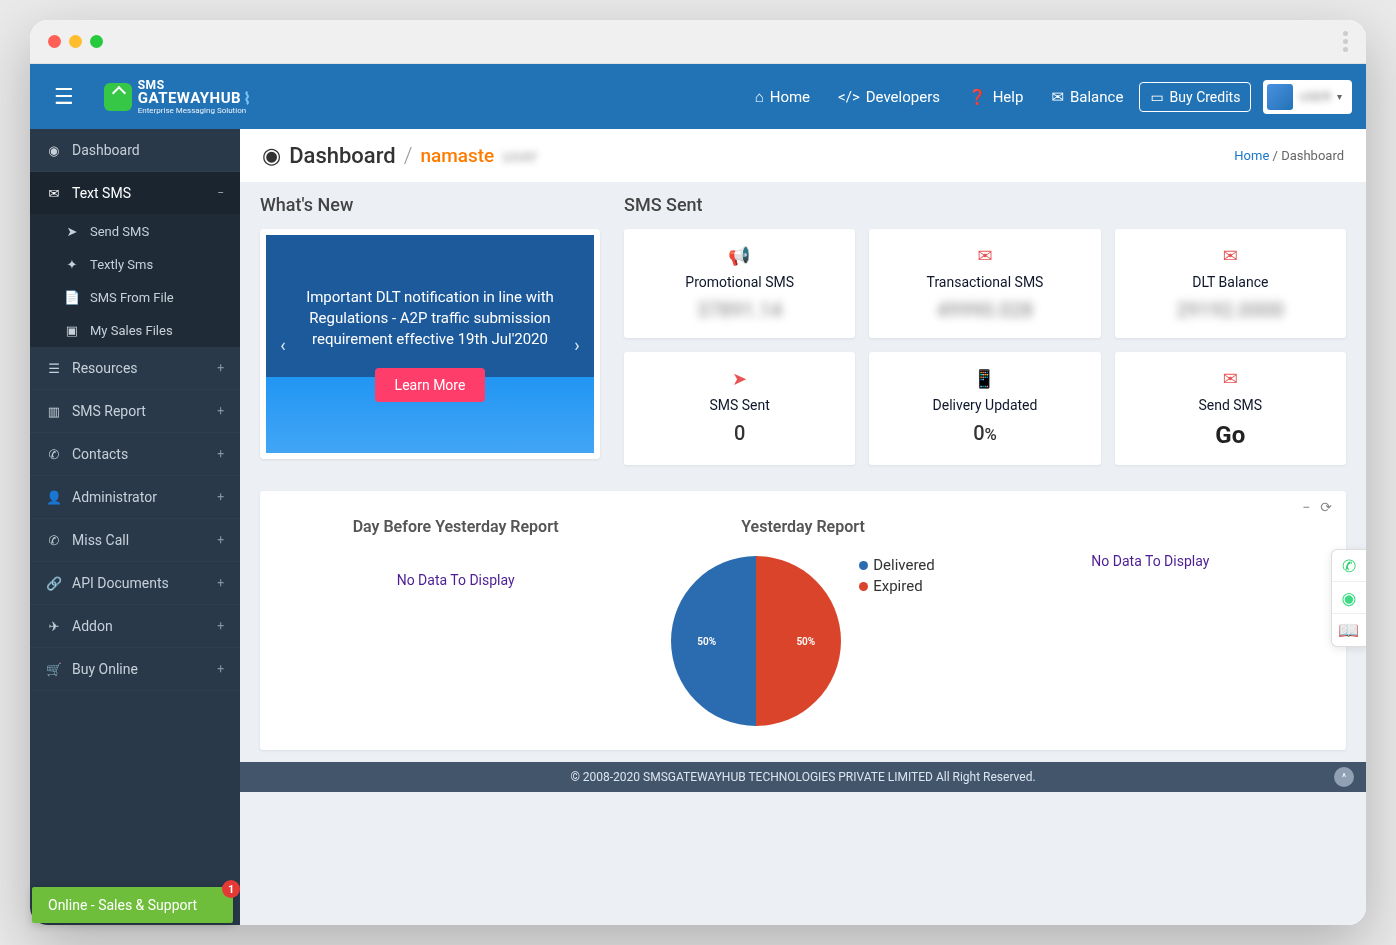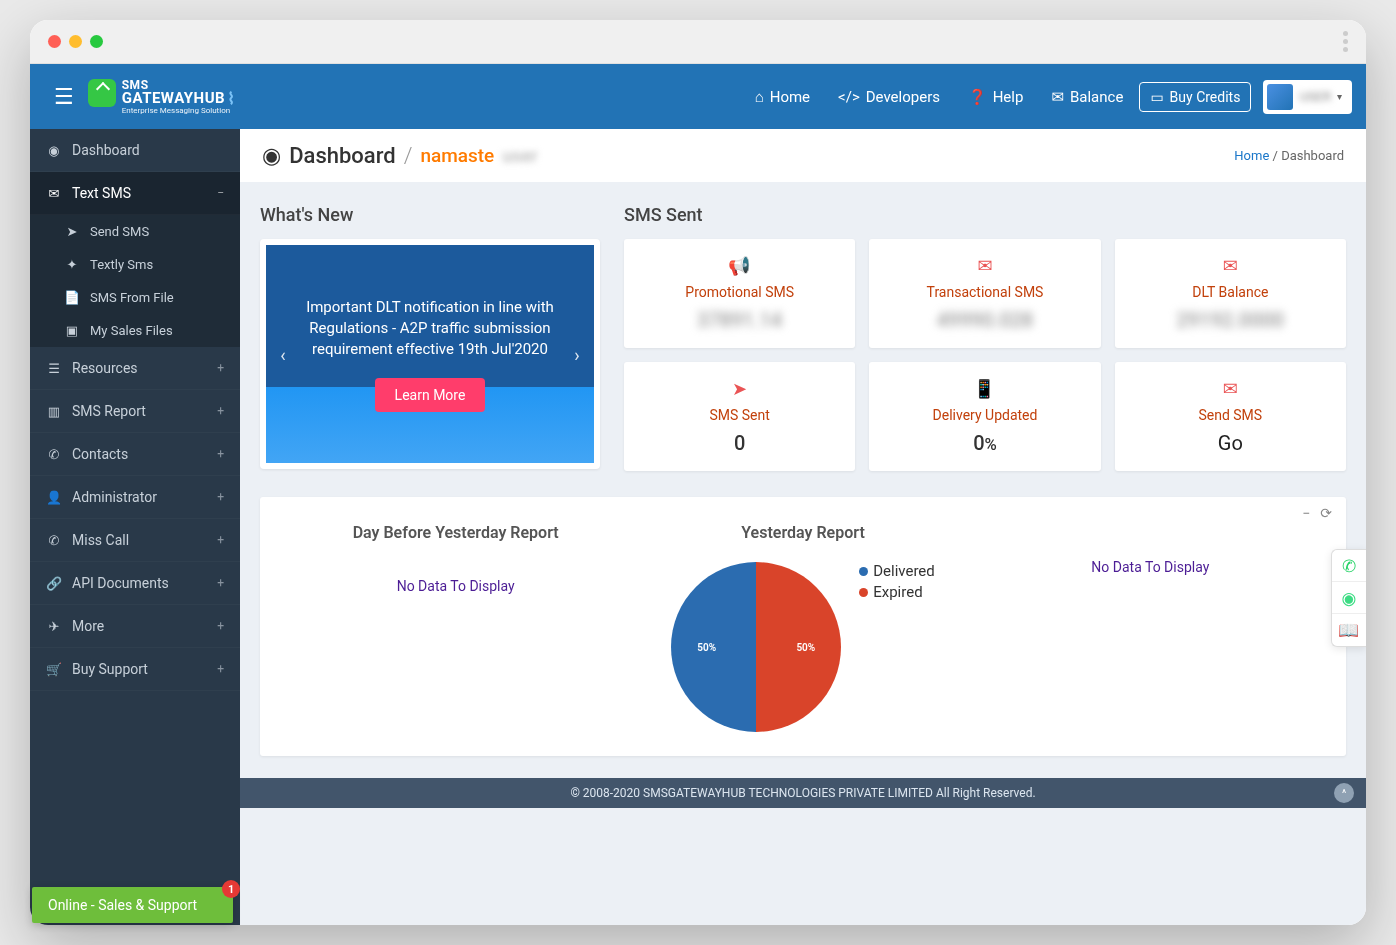--- a/index.html
+++ b/index.html
@@ -8,21 +8,21 @@
 .titlebar { height:44px; background:#f0f0f0; display:flex; align-items:center; padding:0 18px; border-bottom:1px solid #e0e0e0; position:relative; }
 .traffic-lights { display:flex; gap:8px; }
 .tl { width:13px; height:13px; border-radius:50%; }
 .tl.red { background:#ff5f56; } .tl.yel { background:#ffbd2e; } .tl.grn { background:#27c93f; }
 .dots3 { margin-left:auto; display:flex; flex-direction:column; gap:3px; }
 .dots3 span { width:5px; height:5px; background:#ccc; border-radius:50%; }
 
 .app { flex:1; display:flex; flex-direction:column; overflow:hidden; }
 .topnav { height:65px; background:#2273b5; display:flex; align-items:center; padding:0 14px; color:#fff; }
 .hamburger { font-size:22px; cursor:pointer; padding:6px 10px; }
-.logo { display:flex; gap:6px; margin-left:4px; }
+.logo { display:flex; align-items:center; gap:6px; margin-left:20px; }
 .logo-ic { width:28px; height:28px; background:#35c745; border-radius:6px; position:relative; }
 .logo-ic:after { content:''; position:absolute; top:5px; left:10px; width:8px; height:8px; border:2px solid #fff; border-bottom:none; border-left:none; transform:rotate(-45deg); }
 .logo-txt { display:flex; flex-direction:column; line-height:1; font-weight:700; }
 .logo-txt small { font-size:8px; font-weight:400; opacity:.9; }
 .logo-sms { font-size:12px; letter-spacing:.5px; }
 .logo-hub { font-size:15px; letter-spacing:.5px; display:flex; align-items:center; gap:2px; }
 .logo-wave { font-size:16px; color:#7cc3f7; }
 .topnav-right { margin-left:auto; display:flex; align-items:center; gap:4px; }
 .tn-link { display:flex; align-items:center; gap:6px; padding:8px 12px; font-size:15px; cursor:pointer; border-radius:3px; }
 .btn-credits { border:1px solid #fff; border-radius:4px; padding:6px 10px; font-size:14px; display:flex; align-items:center; gap:6px; cursor:pointer; }
@@ -43,39 +43,39 @@
 
 .main { flex:1; background:#ecf0f5; overflow-y:auto; display:flex; flex-direction:column; }
 .page-head { background:#fff; padding:14px 22px; display:flex; align-items:center; justify-content:space-between; }
 .ph-left { display:flex; align-items:center; gap:8px; font-size:22px; font-weight:500; color:#333; }
 .ph-left .slash { color:#999; font-weight:300; }
 .ph-left .greet { color:#ff7b00; font-size:19px; font-weight:500; }
 .ph-left .greet-sub { color:#bbb; font-size:18px; filter:blur(3px); }
 .breadcrumb { font-size:13px; color:#666; }
 .breadcrumb a { color:#1b77c9; text-decoration:none; }
 
-.content { padding:22px 20px; }
+.content { padding:12px 20px; }
 .row1 { display:flex; gap:24px; }
 .col-new { width:340px; }
 .col-info { flex:1; }
 h3.sec { font-size:18px; color:#444; font-weight:500; margin-bottom:14px; }
 .carousel { background:#fff; border-radius:4px; box-shadow:0 1px 3px rgba(0,0,0,.08); padding:6px; }
 .car-inner { height:218px; background:linear-gradient(180deg,#1c5a9c 0%,#1c5a9c 65%,#2196f3 65%,#42a5f5 100%); position:relative; display:flex; flex-direction:column; align-items:center; justify-content:center; color:#fff; text-align:center; padding:12px 36px; }
 .car-inner p { font-size:15px; line-height:1.4; }
 .car-arrow { position:absolute; top:50%; transform:translateY(-50%); width:26px; height:26px; display:flex; align-items:center; justify-content:center; cursor:pointer; font-size:18px; opacity:.85; }
 .car-arrow.l { left:4px; } .car-arrow.r { right:4px; }
 .learn-btn { background:#ff3d6b; color:#fff; border:none; padding:9px 20px; border-radius:4px; font-size:14px; margin-top:18px; cursor:pointer; }
 
 .info-grid { display:grid; grid-template-columns:repeat(3,1fr); gap:14px; }
 .info-card { background:#fff; border-radius:3px; box-shadow:0 1px 3px rgba(0,0,0,.07); padding:16px 10px; text-align:center; display:flex; flex-direction:column; align-items:center; gap:8px; min-height:106px; }
 .info-card .cic { color:#ea5455; font-size:18px; }
-.info-card .ttl { font-size:14px; color:#c2410c; }
+.info-card .ttl { font-size:14px; color:#0f172a; }
 .info-card .val { font-size:20px; color:#333; font-weight:500; }
 .info-card .val.blur { filter:blur(4px); color:#999; }
-.info-card .val.big { font-size:20px; font-weight:400; color:#222; }
+.info-card .val.big { font-size:24px; font-weight:700; color:#222; }
 
 .reports { background:#fff; margin-top:26px; border-radius:3px; box-shadow:0 1px 3px rgba(0,0,0,.07); padding:18px 22px 24px; position:relative; }
 .rep-tools { position:absolute; top:8px; right:14px; display:flex; gap:10px; color:#888; font-size:14px; }
 .rep-tools span { cursor:pointer; }
 .rep-grid { display:grid; grid-template-columns:1fr 1fr 1fr; margin-top:8px; }
 .rep-col { text-align:center; }
 .rep-col h4 { font-size:16px; color:#555; font-weight:600; margin-bottom:20px; }
 .nodata { color:#4c1d95; font-size:14px; margin-top:36px; }
 .pie-wrap { display:flex; gap:18px; justify-content:center; align-items:flex-start; }
 .pie { width:170px; height:170px; border-radius:50%; background:conic-gradient(#d9442a 0deg 180deg,#2b6cb0 180deg 360deg); position:relative; }
@@ -209,26 +209,26 @@
             <span>Miss Call</span>
             <span class="exp">+</span>
           </div>
         <div class="sb-item lvl0">
             <span class="ic">🔗</span>
             <span>API Documents</span>
             <span class="exp">+</span>
           </div>
         <div class="sb-item lvl0">
             <span class="ic">✈</span>
-            <span>More</span>
+            <span>Addon</span>
             <span class="exp">+</span>
           </div>
         <div class="sb-item lvl0">
             <span class="ic">🛒</span>
-            <span>Buy Support</span>
+            <span>Buy Online</span>
             <span class="exp">+</span>
           </div>
       </div>
 
       <div class="main">
         <div class="page-head">
           <div class="ph-left">
             <span>◉</span>
             <span>Dashboard</span>
             <span class="slash">/</span>

